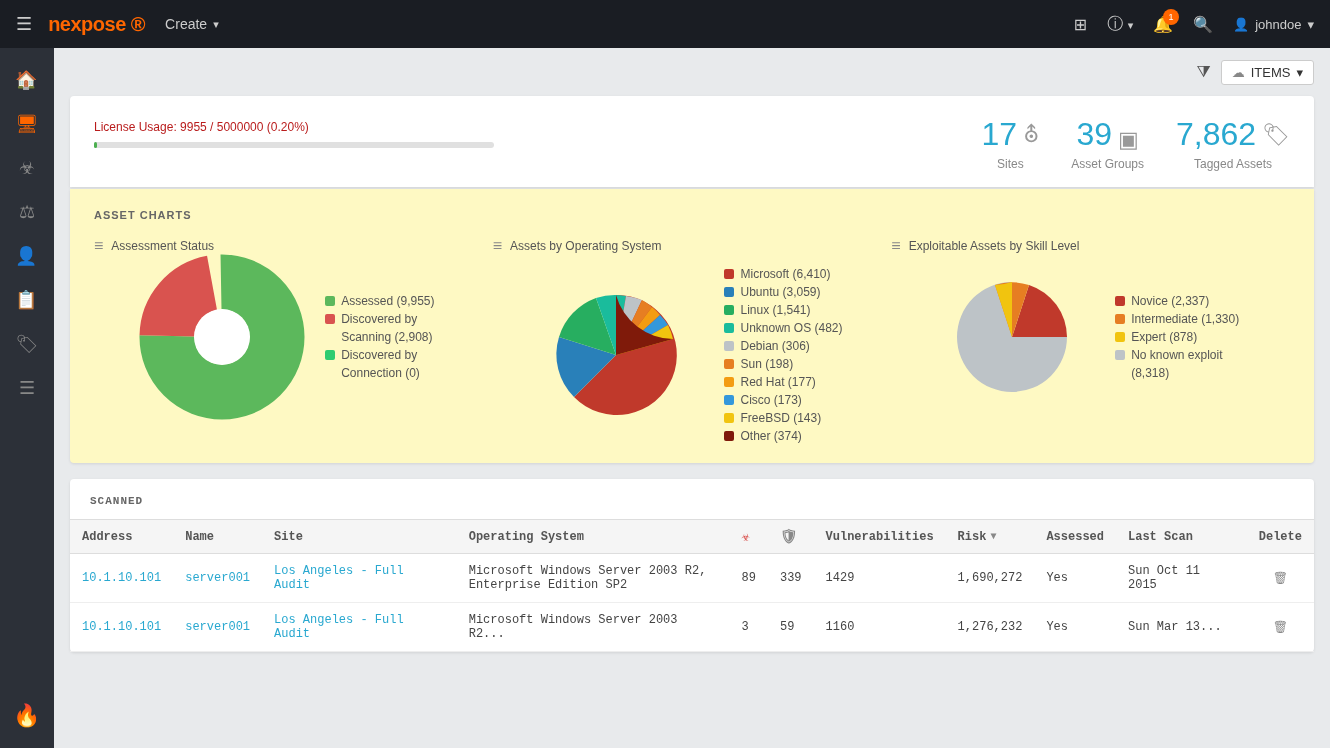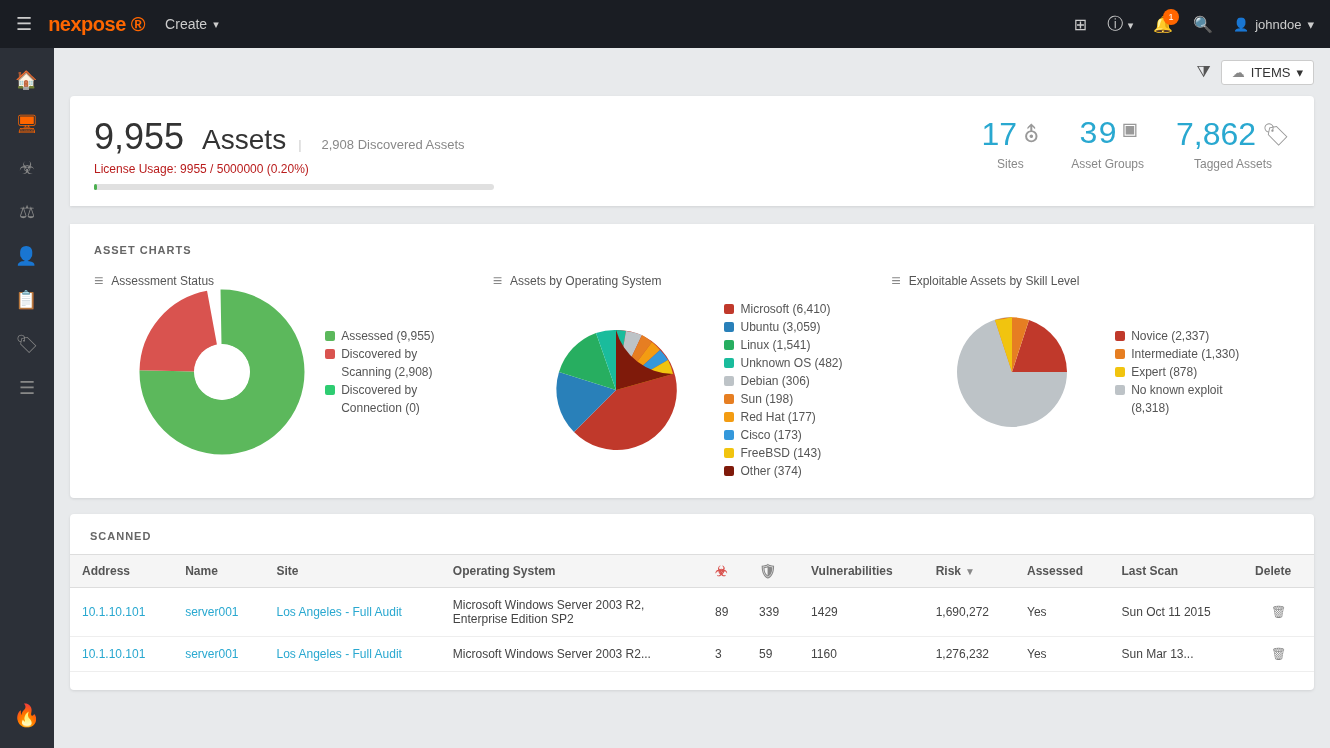--- a/index.html
+++ b/index.html
@@ -96,22 +96,22 @@
     .progress-bar-fill { height: 100%; background: #4caf50; border-radius: 3px; width: 0.2%; min-width: 3px; }
 
     .assets-stats { display: flex; gap: 32px; align-items: flex-start; }
     .stat-item { text-align: center; }
     .stat-number { font-size: 32px; font-weight: 300; color: #29a8d0; }
     .stat-icon { color: #999; font-size: 18px; margin-left: 6px; }
     .stat-label { font-size: 12px; color: #888; margin-top: 4px; }
 
     
     .charts-card {
-      background: #ffffff;
-      margin: 18px 16px 16px 16px;
+      background: #fef9c3;
+      margin: 2px 16px 16px 16px;
       padding: 20px 24px;
       box-shadow: 0 1px 3px rgba(0,0,0,0.1);
       border-radius: 0 0 4px 4px;
     }
     .charts-title { font-size: 11px; font-weight: bold; color: #666; letter-spacing: 1px; margin-bottom: 16px; }
     .charts-row { display: flex; gap: 0; justify-content: space-around; }
     .chart-container { flex: 1; display: flex; flex-direction: column; align-items: center; }
     .chart-header { display: flex; align-items: center; gap: 8px; margin-bottom: 12px; width: 100%; }
     .chart-menu { color: #888; font-size: 16px; cursor: pointer; }
     .chart-title { font-size: 12px; color: #555; font-weight: 400; }
@@ -119,23 +119,24 @@
     
     .pie-wrap { display: flex; align-items: center; gap: 16px; }
     .legend { display: flex; flex-direction: column; gap: 4px; }
     .legend-item { display: flex; align-items: center; gap: 6px; font-size: 12px; color: #555; padding-left: 17px; }
     .legend-dot { width: 10px; height: 10px; border-radius: 2px; flex-shrink: 0; }
 
     
     .scanned-card {
       background: #fff;
       margin: 0 16px;
-      padding: 16px 0 18px 0;
+      padding: 16px 0 0 0;
       box-shadow: 0 1px 3px rgba(0,0,0,0.1);
       border-radius: 4px;
+      font-family: Liberation Mono, monospace;
     }
     .scanned-title { font-size: 11px; font-weight: bold; color: #666; letter-spacing: 1px; padding: 0 20px 12px 20px; }
     .table { width: 100%; border-collapse: collapse; font-size: 12px; }
     .table thead th {
       background: #f5f5f5;
       padding: 8px 12px;
       text-align: left;
       font-weight: 600;
       color: #555;
       border-bottom: 1px solid #ddd;
@@ -207,43 +208,35 @@
       <span class="filter-icon">⧩</span>
       <div class="items-btn">
         <span class="cloud-icon">☁</span>
         <span>ITEMS</span>
         <span>▾</span>
       </div>
     </div>
 
     <div class="assets-header">
       <div class="assets-title-area">
-        <div style="display:flex; align-items:baseline; gap:4px;">
-          <span class="assets-title">
-            <span style="font-size:36px; font-weight:300;">9,955</span>
-            <span style="font-size:28px; font-weight:300; margin-left:8px;">Assets</span>
-          </span>
-          <span style="color:#ccc; margin:0 8px;">|</span>
-          <span class="discovered">2,908 Discovered Assets</span>
-        </div>
         <div class="license-usage">License Usage: 9955 / 5000000 (0.20%)</div>
         <div class="progress-bar-container">
           <div class="progress-bar-fill"></div>
         </div>
       </div>
       <div class="assets-stats">
         <div class="stat-item">
           <div style="display:flex; align-items:center; justify-content:center;">
             <span class="stat-number">17</span>
             <span class="stat-icon" style="font-size:22px; margin-left:6px;">⛢</span>
           </div>
           <div class="stat-label">Sites</div>
         </div>
         <div class="stat-item">
-          <div style="display:flex; align-items:flex-start; justify-content:center;font-family:Liberation Mono, monospace;">
+          <div style="display:flex; align-items:flex-end; justify-content:center;">
             <span class="stat-number">39</span>
             <span class="stat-icon" style="font-size:22px; margin-left:6px;">▣</span>
           </div>
           <div class="stat-label">Asset Groups</div>
         </div>
         <div class="stat-item">
           <div style="display:flex; align-items:center; justify-content:space-between;">
             <span class="stat-number">7,862</span>
             <span class="stat-icon" style="font-size:22px; margin-left:6px;">🏷</span>
           </div>

